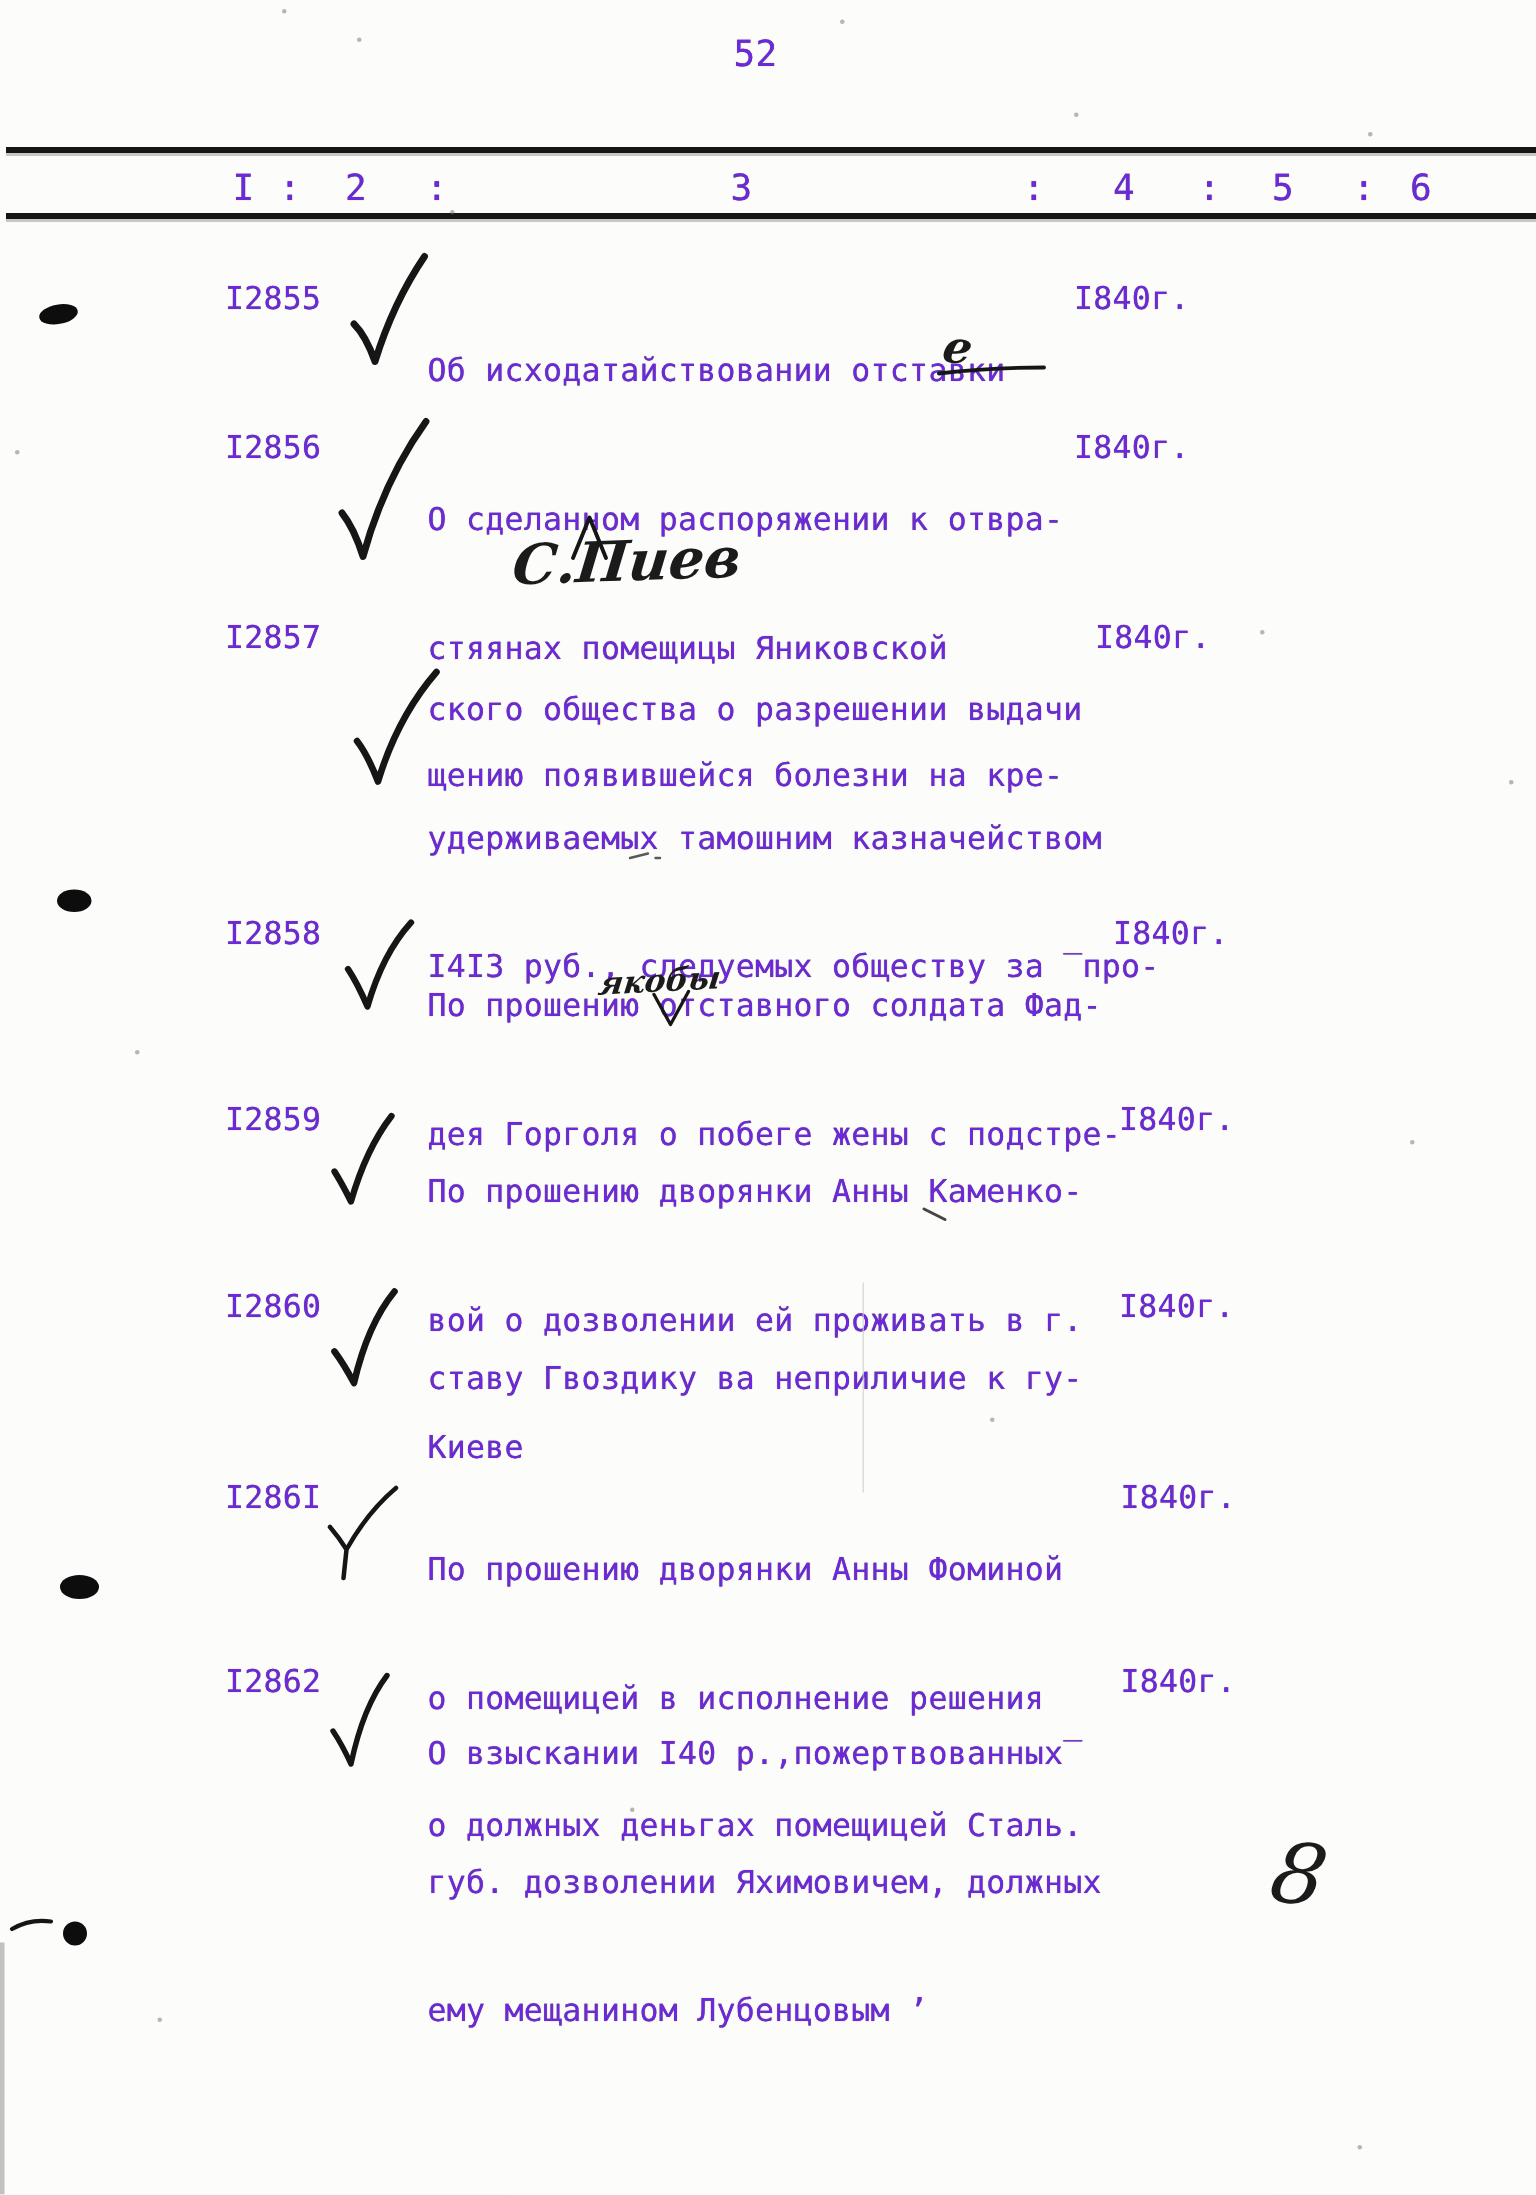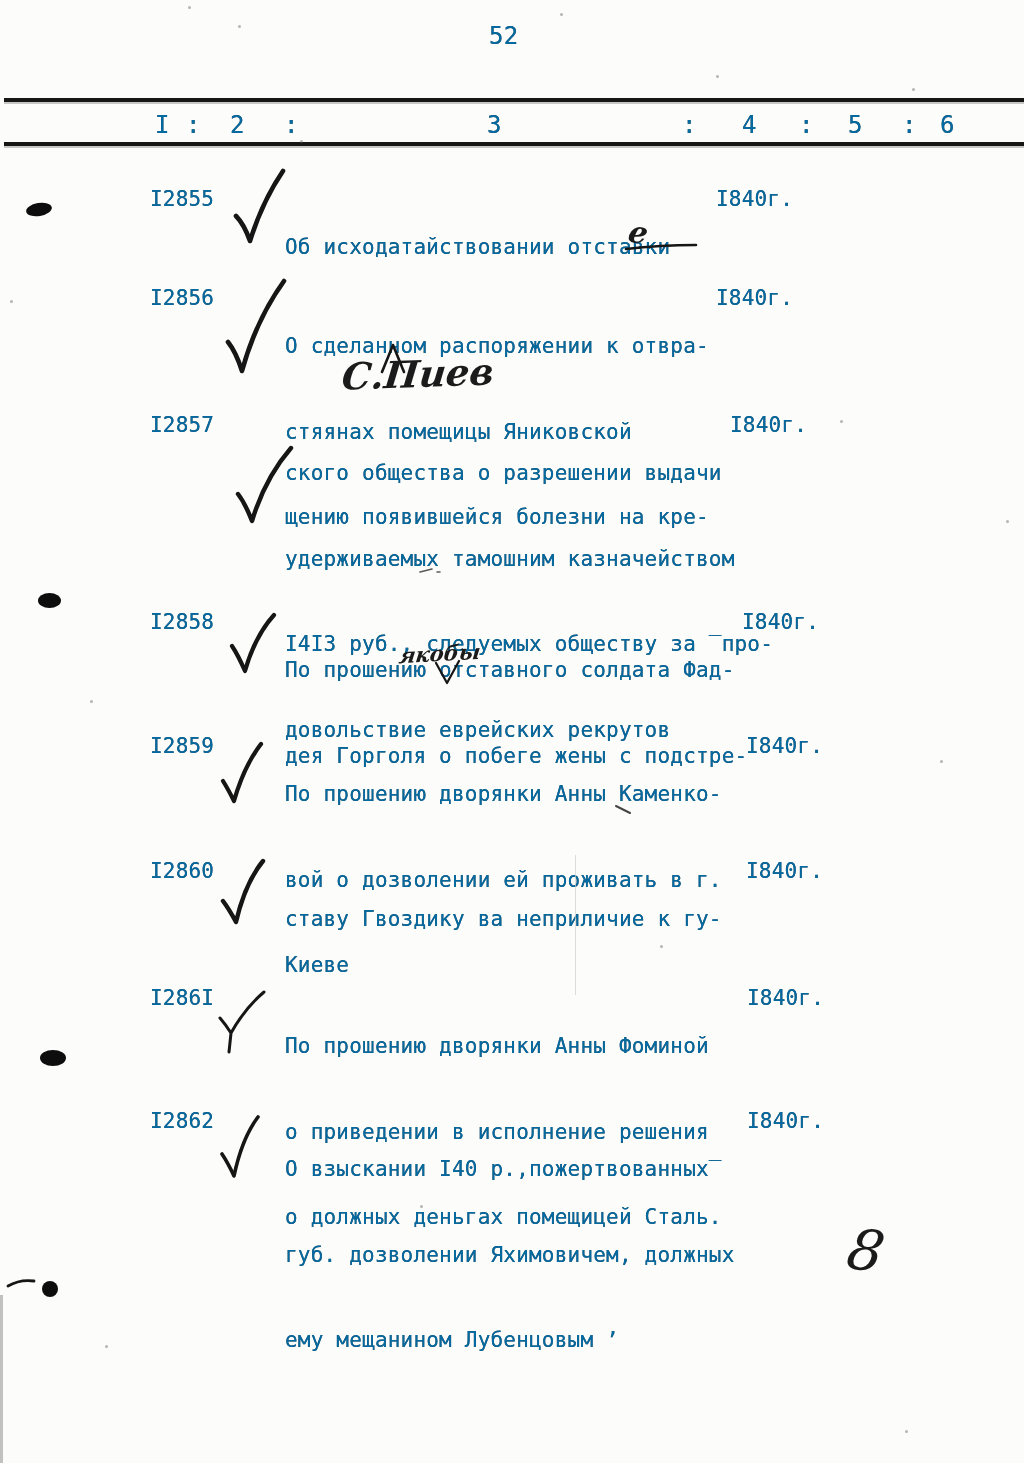--- a/index.html
+++ b/index.html
@@ -10,21 +10,21 @@
     position:relative;
   }
   .page{
     position:absolute;left:0;top:0;width:1024px;height:1463px;
     background:#fcfcfb;overflow:hidden;
     color:#1a1a1a;
   }
   
   .tw{
     font-family:"DejaVu Sans Mono", monospace;
-    font-size:21px;letter-spacing:0.2px;color:#0369a1;
+    font-size:21px;letter-spacing:0.2px;color:#6d28d9;
     text-shadow:0 0 0.5px rgba(20,20,20,.75);
     white-space:pre;
   }
   .page-number{position:absolute;left:489px;top:22px;font-size:24px;}
   
   .rule{position:absolute;left:4px;width:1020px;background:#161616;}
   .rule-a{top:98px;height:4px;box-shadow:0 2px 0 rgba(40,40,40,.25);}
   .rule-b{top:142px;height:4px;box-shadow:0 2px 0 rgba(40,40,40,.25);}
   .hcell{position:absolute;top:110px;font-size:24px;line-height:30px;}
   
@@ -101,21 +101,20 @@
     </div>
     <span class="year tw" style="left:716px">I840г.</span>
   </div>
 
   <div class="entry" style="top:407px">
     <span class="num tw">I2857</span>
     <div class="lines tw">
       <div class="line">ского общества о разрешении выдачи</div>
       <div class="line">удерживаемых тамошним казначейством</div>
       <div class="line">I4I3 руб., следуемых обществу за ‾про-</div>
-      <div class="line">довольствие еврейских рекрутов</div>
     </div>
     <span class="year tw" style="left:730px">I840г.</span>
   </div>
 
   <div class="entry" style="top:604px">
     <span class="num tw">I2858</span>
     <div class="lines tw">
       <div class="line">По прошению отставного солдата Фад-</div>
       <div class="line">дея Горголя о побеге жены с подстре-</div>
     </div>
@@ -137,21 +136,21 @@
     <div class="lines tw">
       <div class="line">ставу Гвоздику ва неприличие к гу-</div>
     </div>
     <span class="year tw" style="left:746px">I840г.</span>
   </div>
 
   <div class="entry" style="top:980px">
     <span class="num tw">I286I</span>
     <div class="lines tw">
       <div class="line">По прошению дворянки Анны Фоминой</div>
-      <div class="line">о приведении в исполнение решения</div>
+      <div class="line">о помещицей в исполнение решения</div>
       <div class="line">о должных деньгах помещицей Сталь.</div>
     </div>
     <span class="year tw" style="left:747px">I840г.</span>
   </div>
 
   <div class="entry" style="top:1103px">
     <span class="num tw">I2862</span>
     <div class="lines tw">
       <div class="line">О взыскании I40 р.,пожертвованных‾</div>
       <div class="line">губ. дозволении Яхимовичем, должных</div>

